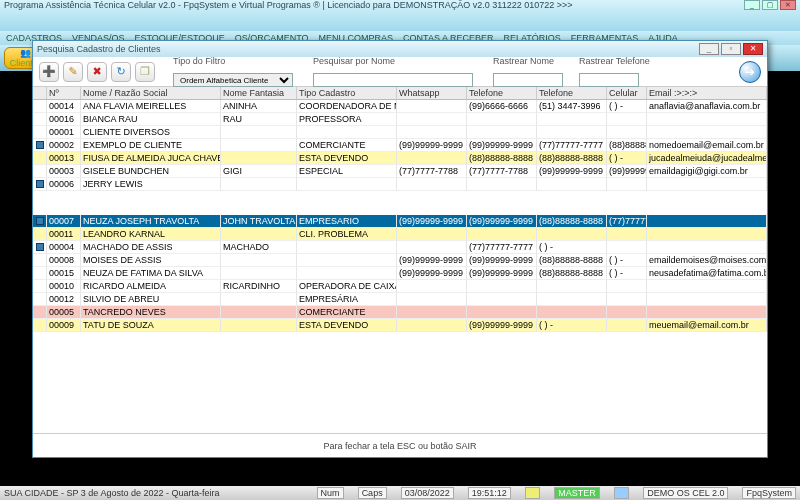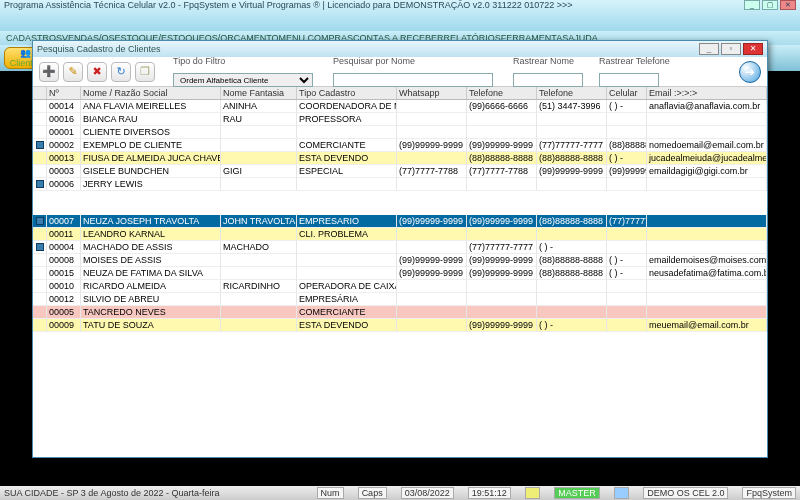--- a/index.html
+++ b/index.html
@@ -4,39 +4,39 @@
 <style>
 * { margin:0; padding:0; box-sizing:border-box; font-family:Tahoma,Arial,sans-serif; font-size:9px; }
 body { background:#000; width:800px; height:500px; overflow:hidden; position:relative; }
 
 
 .app-window { position:absolute; inset:0; background:linear-gradient(180deg,#8fd9ef,#6fb3c8); display:flex; flex-direction:column; }
 .app-titlebar { height:31px; background:linear-gradient(180deg,#d7f3fc,#a0d9ec); display:flex; align-items:flex-start; padding:0 4px; font-size:8px; color:#2a4a5a; }
 .app-titlebar .spacer{flex:1}
 .app-titlebar .wbtn{width:16px;height:10px;background:#cfe;border:1px solid #7aa;margin-left:2px;text-align:center;line-height:8px;font-size:7px;}
 .app-titlebar .wbtn.close{background:#e88;border-color:#a55;}
-.menubar { height:14px; background:linear-gradient(180deg,#c9eef8,#a9dcec); display:flex; padding:0 6px; font-size:8px; color:#254; align-items:center;}
+.menubar { height:14px; background:linear-gradient(180deg,#c9eef8,#a9dcec); display:flex; gap:10px; padding:0 6px; font-size:8px; color:#254; align-items:center;}
 .menubar span{cursor:default;}
 .toolbar-main { height:26px; background:linear-gradient(180deg,#c9eef8,#7fc0d6); display:flex; gap:2px; padding:2px 4px; align-items:center;}
 .toolbar-main .tbtn{width:26px;height:22px;border-radius:6px;background:radial-gradient(circle at 30% 30%,#fff,#ccc);border:1px solid #888;}
 .toolbar-main .lbl{background:linear-gradient(180deg,#ffe070,#f0b000);border:1px solid #b48000;border-radius:6px;width:44px;height:22px;display:flex;flex-direction:column;align-items:center;justify-content:center;font-size:7px;color:#6a3;}
 .black-strip{flex:1;background:#000;}
 
 
 .modal { position:absolute; left:32px; top:40px; width:736px; height:418px; background:#fff; border:1px solid #4a8cb0; box-shadow:2px 2px 6px rgba(0,0,0,.5); display:flex; flex-direction:column;}
 .modal-title{height:16px;background:linear-gradient(180deg,#e8f6fc,#bfe2f0);display:flex;align-items:center;padding:0 4px;font-size:9px;color:#355;}
 .modal-title .spacer{flex:1}
 .modal-title .mbtn{width:20px;height:12px;margin-left:2px;border:1px solid #888;font-size:8px;text-align:center;line-height:10px;}
 .modal-title .mmin{background:#eee;} .modal-title .mmax{background:#eee;} .modal-title .mclose{background:#d33;color:#fff;border-color:#922;}
 
 .modal-toolbar{height:30px;border-bottom:1px solid #ccc;display:flex;align-items:center;gap:4px;padding:2px 6px;}
 .modal-toolbar .mtbtn{width:20px;height:20px;border:1px solid #bbb;border-radius:4px;background:linear-gradient(180deg,#fff,#e6e6e6);display:flex;align-items:center;justify-content:center;font-size:11px;}
 .filter-group,.search-group{display:flex;flex-direction:column;gap:7px;font-size:8px;color:#555;}
 .filter-group select,.search-group input{height:14px;border:1px solid #8aa;font-size:8px;padding:0 2px;}
-.filter-group select{width:140px;} .sg1 input{width:160px;} .sg2 input{width:70px;} .sg3 input{width:60px;}
+.filter-group select{width:120px;} .sg1 input{width:160px;} .sg2 input{width:70px;} .sg3 input{width:60px;}
 .gobtn{width:22px;height:22px;border-radius:11px;background:radial-gradient(circle at 30% 30%,#fff,#4aa3e0);border:1px solid #1865a0;display:flex;align-items:center;justify-content:center;color:#fff;font-size:12px;margin-left:auto;}
 
 .grid{flex:1;overflow:hidden;font-size:8px;}
 .ghead,.grow{display:grid;grid-template-columns:14px 34px 140px 76px 100px 70px 70px 70px 40px 120px;}
 .ghead{background:#ececec;border-bottom:1px solid #bbb;}
 .ghead>div{padding:1px 2px;border-right:1px solid #ccc;white-space:nowrap;font-weight:normal;color:#333;}
 .grow>div{padding:1px 2px;border-right:1px solid #e6e6e6;border-bottom:1px solid #eee;white-space:nowrap;overflow:hidden;}
 .grow.yellow{background:#fff9b0;} .grow.teal{background:#0369a1;color:#fff;margin-top:24px;} .grow.pink{background:#f8c8c0;}
 .gmark{width:14px;display:flex;align-items:center;justify-content:center;}
 .gmark .box{width:8px;height:8px;background:#3a7eb0;border:1px solid #0f3c5f;}
@@ -341,20 +341,23 @@
           <div>ESTA DEVENDO</div>
           <div></div>
           <div>(99)99999-9999</div>
           <div>( ) -</div>
           <div></div>
           <div>meuemail@email.com.br</div>
         </div>
       </div>
   </div>
 
+  <div class="modal-footer">
+    <span>Para fechar a tela ESC ou botão SAIR</span>
+  </div>
 </div>
 
 <div class="statusbar">
   <span>SUA CIDADE - SP  3 de Agosto de 2022 - Quarta-feira</span>
   <span class="sb-spacer"></span>
   <span class="cell">Num</span>
   <span class="cell">Caps</span>
   <span class="cell">03/08/2022</span>
   <span class="cell">19:51:12</span>
   <span class="cell yellow">&nbsp;&nbsp;&nbsp;</span>

